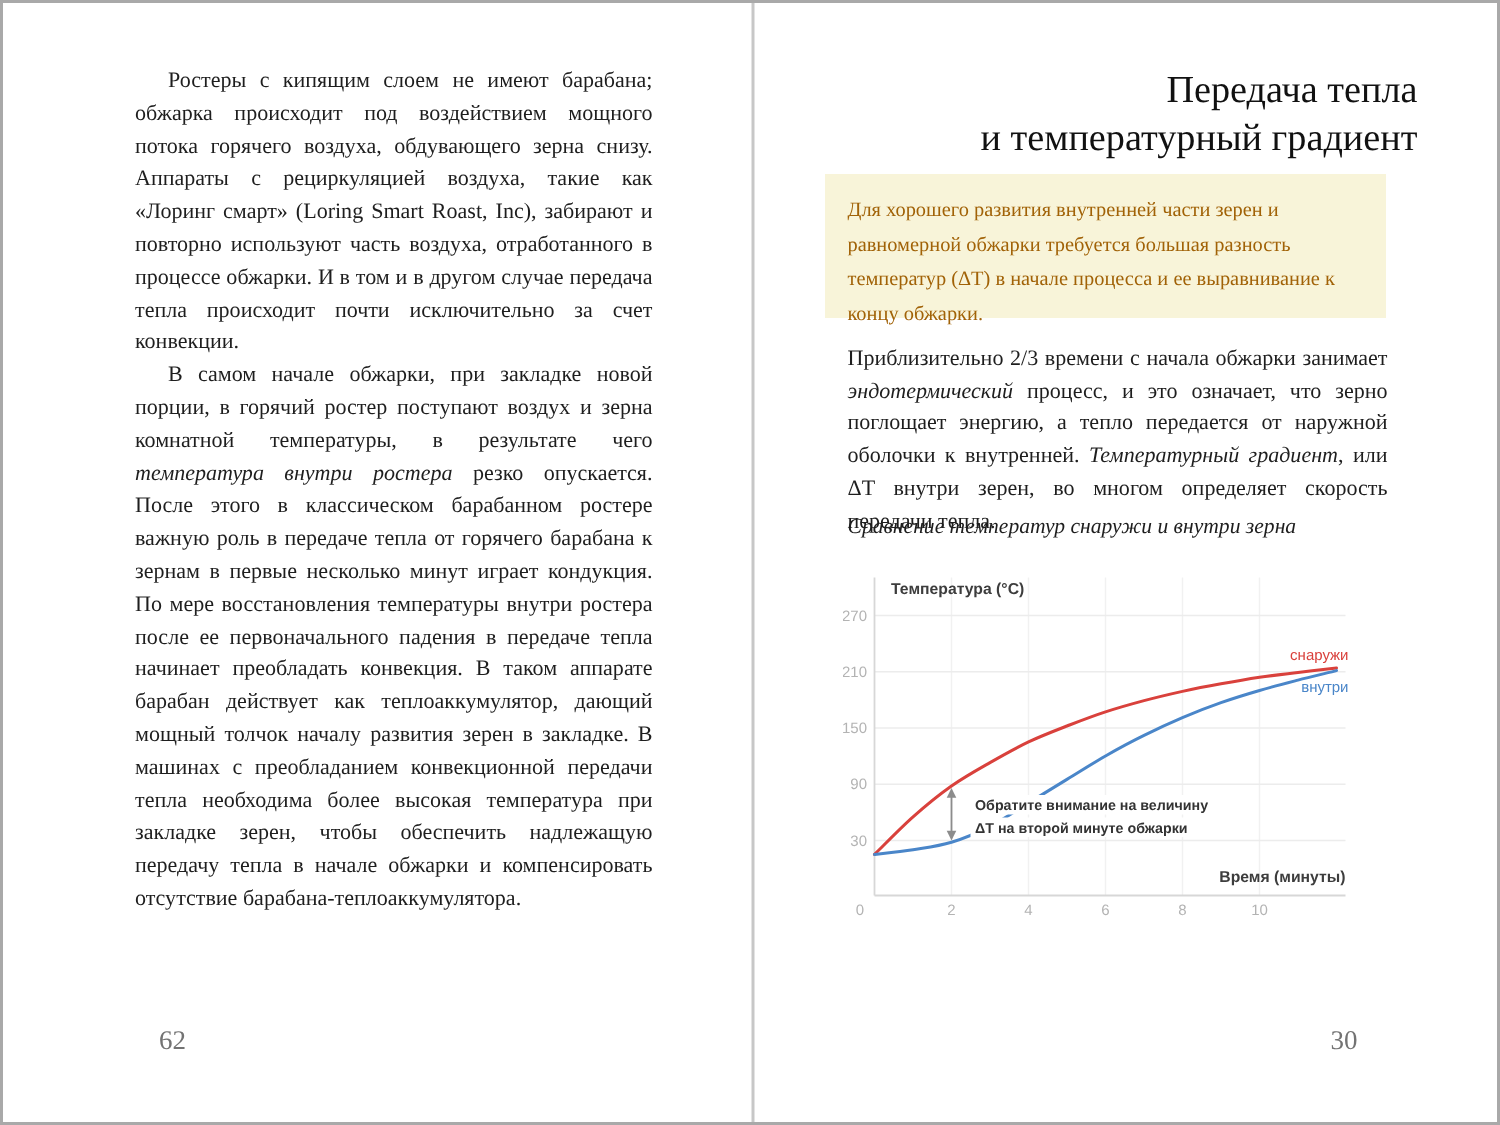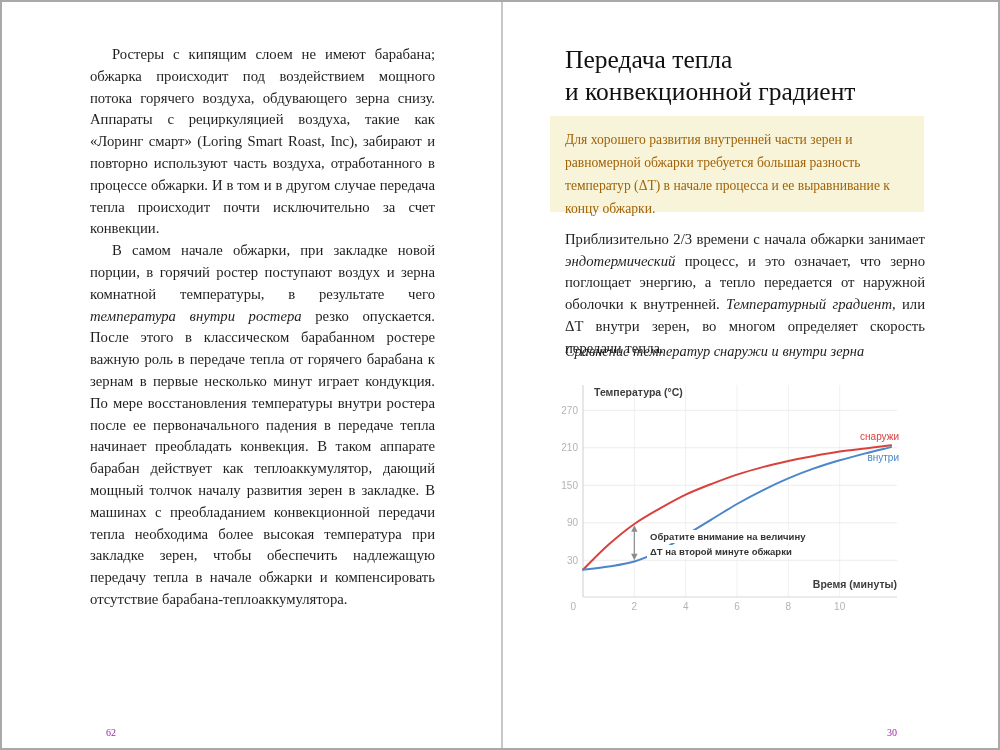--- a/index.html
+++ b/index.html
@@ -18,28 +18,28 @@
   }
   
   .left-text{
     position:absolute;left:88px;top:42px;width:345px;
     font-size:14.7px;line-height:21.8px;
     text-align:justify;
   }
   .left-text p{margin:0;text-indent:22px;}
   .pagenum{
     position:absolute;top:681px;
-    font-size:10px;color:#a21caf;margin-top:44px;
+    font-size:18px;color:#737373;
   }
   .pagenum.pn-left{left:104px;}
   .pagenum.pn-right{left:885px;}
   
   .r-title{
     position:absolute;left:563px;top:42px;width:380px;
-    font-size:25.5px;line-height:32px;font-weight:400;color:#111;
+    font-size:25.5px;line-height:32px;font-weight:400;color:#111;text-align:right;
   }
   .callout{
     position:absolute;left:548px;top:114px;width:374px;height:96px;
     box-sizing:border-box;padding:12px 16px 12px 15px;
     font-size:13.6px;line-height:23px;color:#a16207;
   }
   .r-para{
     position:absolute;left:563px;top:227px;width:360px;
     font-size:14.7px;line-height:21.7px;text-align:justify;
   }
@@ -60,21 +60,21 @@
   <div class="left-text">
       <p><span>Ростеры с кипящим слоем не имеют барабана; обжарка происходит под воздействием мощного потока горячего воздуха, обдувающего зерна снизу. Аппараты с рециркуляцией воздуха, такие как «Лоринг смарт» (Loring Smart Roast, Inc), забирают и повторно используют часть воздуха, отработанного в процессе обжарки. И в том и в другом случае передача тепла происходит почти исключительно за счет конвекции.</span></p>
       <p><span>В самом начале обжарки, при закладке новой порции, в горячий ростер поступают воздух и зерна комнатной температуры, в результате чего </span><span style="font-style: italic;">температура внутри ростера</span><span> резко опускается. После этого в классическом барабанном ростере важную роль в передаче тепла от горячего барабана к зернам в первые несколько минут играет кондукция. По мере восстановления температуры внутри ростера после ее первоначального падения в передаче тепла начинает преобладать конвекция. В таком аппарате барабан действует как теплоаккумулятор, дающий мощный толчок началу развития зерен в закладке. В машинах с преобладанием конвекционной передачи тепла необходима более высокая температура при закладке зерен, чтобы обеспечить надлежащую передачу тепла в начале обжарки и компенсировать отсутствие барабана-теплоаккумулятора.</span></p>
     </div>
   <div class="pagenum pn-left">62</div>
 
   <div class="divider"></div>
 
   <div class="r-title">
     <div>Передача тепла</div>
-    <div>и конвекционной градиент</div>
+    <div>и температурный градиент</div>
   </div>
 
   <div class="callout" style="background: rgb(248, 244, 217);">Для хорошего развития внутренней части зерен и равномерной обжарки требуется большая разность температур (ΔT) в начале процесса и ее выравнивание к концу обжарки.</div>
 
   <div class="r-para"><span>Приблизительно 2/3 времени с начала обжарки занимает </span><span style="font-style: italic;">эндотермический</span><span> процесс, и это означает, что зерно поглощает энергию, а тепло передается от наружной оболочки к внутренней. </span><span style="font-style: italic;">Температурный градиент</span><span>, или ΔT внутри зерен, во многом определяет скорость передачи тепла.</span></div>
 
   <div class="r-caption">Сравнение температур снаружи и внутри зерна</div>
 
   <div class="chart-wrap">
     <svg id="chart-svg" width="340" height="237" viewBox="0 0 340 237">

